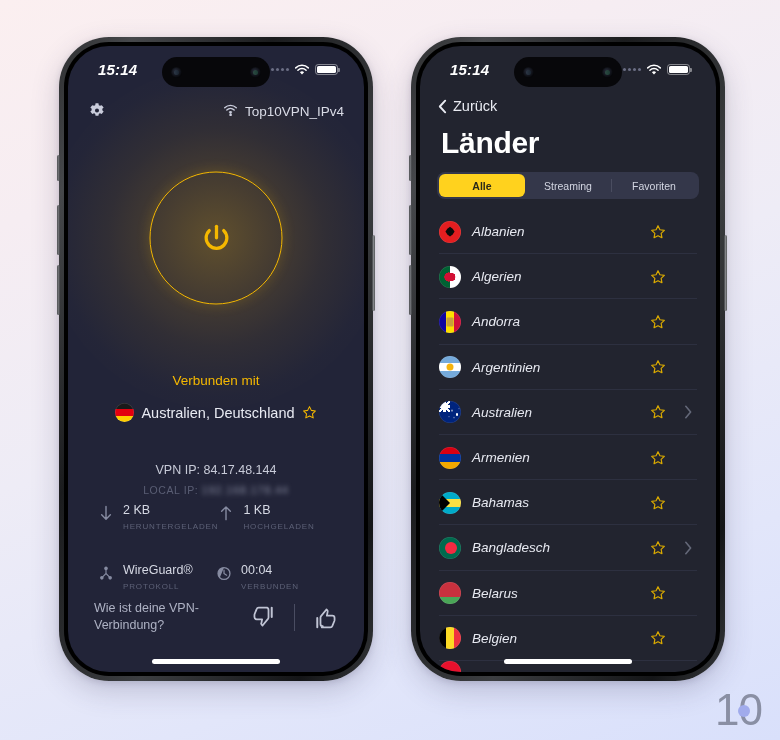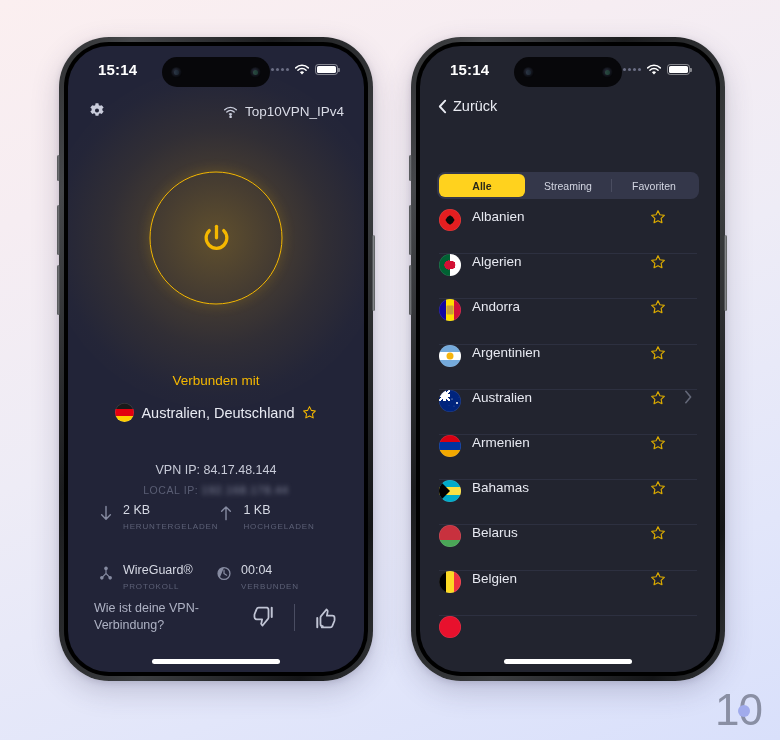--- a/index.html
+++ b/index.html
@@ -61,21 +61,21 @@
   .btn-power   { right: -2px; top: 198px; width: 3px; height: 76px;
                  background: linear-gradient(90deg, #3a3c3f, #8a8c90 55%, #4b4d50); }
 
   
   .statusbar {
     position: absolute; top: 0; left: 0; right: 0; height: 47px;
     display: flex; align-items: center;
     padding: 0 26px 0 30px; z-index: 6;
     color: #fff;
   }
-  .sb-time { font-size: 15px; font-weight: bold; letter-spacing: .2px; }
+  .sb-time { font-size: 15px; font-weight: bold; letter-spacing: .2px; font-style: italic; }
   .sb-right { margin-left: auto; display: flex; align-items: center; gap: 5px; }
   .sig-dots { display: flex; gap: 2px; align-items: flex-end; }
   .sig-dots i { width: 3px; height: 3px; border-radius: 50%; background: #6b6e84; display: block; }
   .batt {
     width: 23px; height: 11.5px; border: 1.3px solid rgba(255,255,255,.45);
     border-radius: 3.2px; position: relative; padding: 1.1px;
   }
   .batt::after {
     content: ""; position: absolute; right: -3px; top: 3.5px;
     width: 1.6px; height: 4px; border-radius: 0 1px 1px 0;
@@ -134,21 +134,21 @@
     box-shadow: 0 0 14px rgba(245,184,0,.18);
   }
   .power-glyph { width: 34px; height: 34px; }
 
   .topbar {
     position: absolute; top: 50px; left: 0; right: 0; height: 30px;
     display: flex; align-items: center; padding: 0 20px; z-index: 5;
   }
   .gear { width: 18px; height: 18px; }
   .wifi-name {
-    margin-left: auto; display: flex; align-items: flex-end; gap: 7px;
+    margin-left: auto; display: flex; align-items: flex-start; gap: 7px;
     color: #d9dbe6; font-size: 13.5px;
   }
 
   .connlabel {
     position: absolute; top: 327px; left: 0; right: 0; text-align: center;
     color: #f5b800; font-size: 13.5px;
   }
   .location {
     position: absolute; top: 357px; left: 0; right: 0;
     display: flex; align-items: center; justify-content: center; gap: 7px;
@@ -221,22 +221,22 @@
   .seg.div::before {
     content: ""; position: absolute; left: 0; top: 5px; bottom: 5px;
     width: 1px; background: #4a4d60;
   }
 
   .country-list {
     position: absolute; top: 163px; left: 0; right: 0; bottom: 0;
     overflow: hidden;
   }
   .crow {
-    height: 45.2px; display: flex; 
-    padding: 0 21px 0 19px; position: relative;
+    height: 45.2px; display: flex; align-items: center;
+    padding: 0 21px 0 19px; position: relative; font-style: italic;
   }
   .crow::after {
     content: ""; position: absolute; left: 19px; right: 19px; bottom: 0;
     height: 1px; background: #2d3040;
   }
   .crow .fl {
     width: 22px; height: 22px; border-radius: 50%; overflow: hidden;
     flex: 0 0 22px; position: relative;
     box-shadow: inset 0 0 0 .5px rgba(255,255,255,.14);
   }
@@ -467,20 +467,21 @@
           <span class="lens r"></span>
         </div>
 
         <div class="nav-back">
           <svg class="chev-l" viewBox="0 0 10 16">
             <path d="M8 1.5 2 8l6 6.5" stroke="#e9ebf2" stroke-width="2.1" fill="none" stroke-linecap="round" stroke-linejoin="round"></path>
           </svg>
           <span>Zurück</span>
         </div>
 
+        <div class="bigtitle">Länder</div>
 
         <div class="segctl">
           <div class="seg active">Alle</div>
           <div class="seg">Streaming</div>
           <div class="seg div">Favoriten</div>
         </div>
 
         <div class="country-list">
           <div class="crow">
             <span class="fl f-al"></span>
@@ -552,20 +553,30 @@
             <span class="fl f-bs"></span>
             <span class="cname">Bahamas</span>
             <svg class="star" viewBox="0 0 24 24">
                 <path d="M12 2.6l2.9 6 6.6.9-4.8 4.6 1.2 6.5L12 17.5 6.1 20.6l1.2-6.5L2.5 9.5l6.6-.9z" fill="none" stroke="#d9a900" stroke-width="1.8" stroke-linejoin="round"></path>
               </svg>
             <svg class="chev hidden" viewBox="0 0 10 16">
                 <path d="M2.5 1.5 8 8l-5.5 6.5" stroke="#9aa0b5" stroke-width="1.8" fill="none" stroke-linecap="round" stroke-linejoin="round"></path>
               </svg>
           </div>
 
+          <div class="crow">
+            <span class="fl f-bd"></span>
+            <span class="cname">Bangladesch</span>
+            <svg class="star" viewBox="0 0 24 24">
+                <path d="M12 2.6l2.9 6 6.6.9-4.8 4.6 1.2 6.5L12 17.5 6.1 20.6l1.2-6.5L2.5 9.5l6.6-.9z" fill="none" stroke="#d9a900" stroke-width="1.8" stroke-linejoin="round"></path>
+              </svg>
+            <svg class="chev" viewBox="0 0 10 16">
+                <path d="M2.5 1.5 8 8l-5.5 6.5" stroke="#9aa0b5" stroke-width="1.8" fill="none" stroke-linecap="round" stroke-linejoin="round"></path>
+              </svg>
+          </div>
 
           <div class="crow">
             <span class="fl f-by"></span>
             <span class="cname">Belarus</span>
             <svg class="star" viewBox="0 0 24 24">
                 <path d="M12 2.6l2.9 6 6.6.9-4.8 4.6 1.2 6.5L12 17.5 6.1 20.6l1.2-6.5L2.5 9.5l6.6-.9z" fill="none" stroke="#d9a900" stroke-width="1.8" stroke-linejoin="round"></path>
               </svg>
             <svg class="chev hidden" viewBox="0 0 10 16">
                 <path d="M2.5 1.5 8 8l-5.5 6.5" stroke="#9aa0b5" stroke-width="1.8" fill="none" stroke-linecap="round" stroke-linejoin="round"></path>
               </svg>

